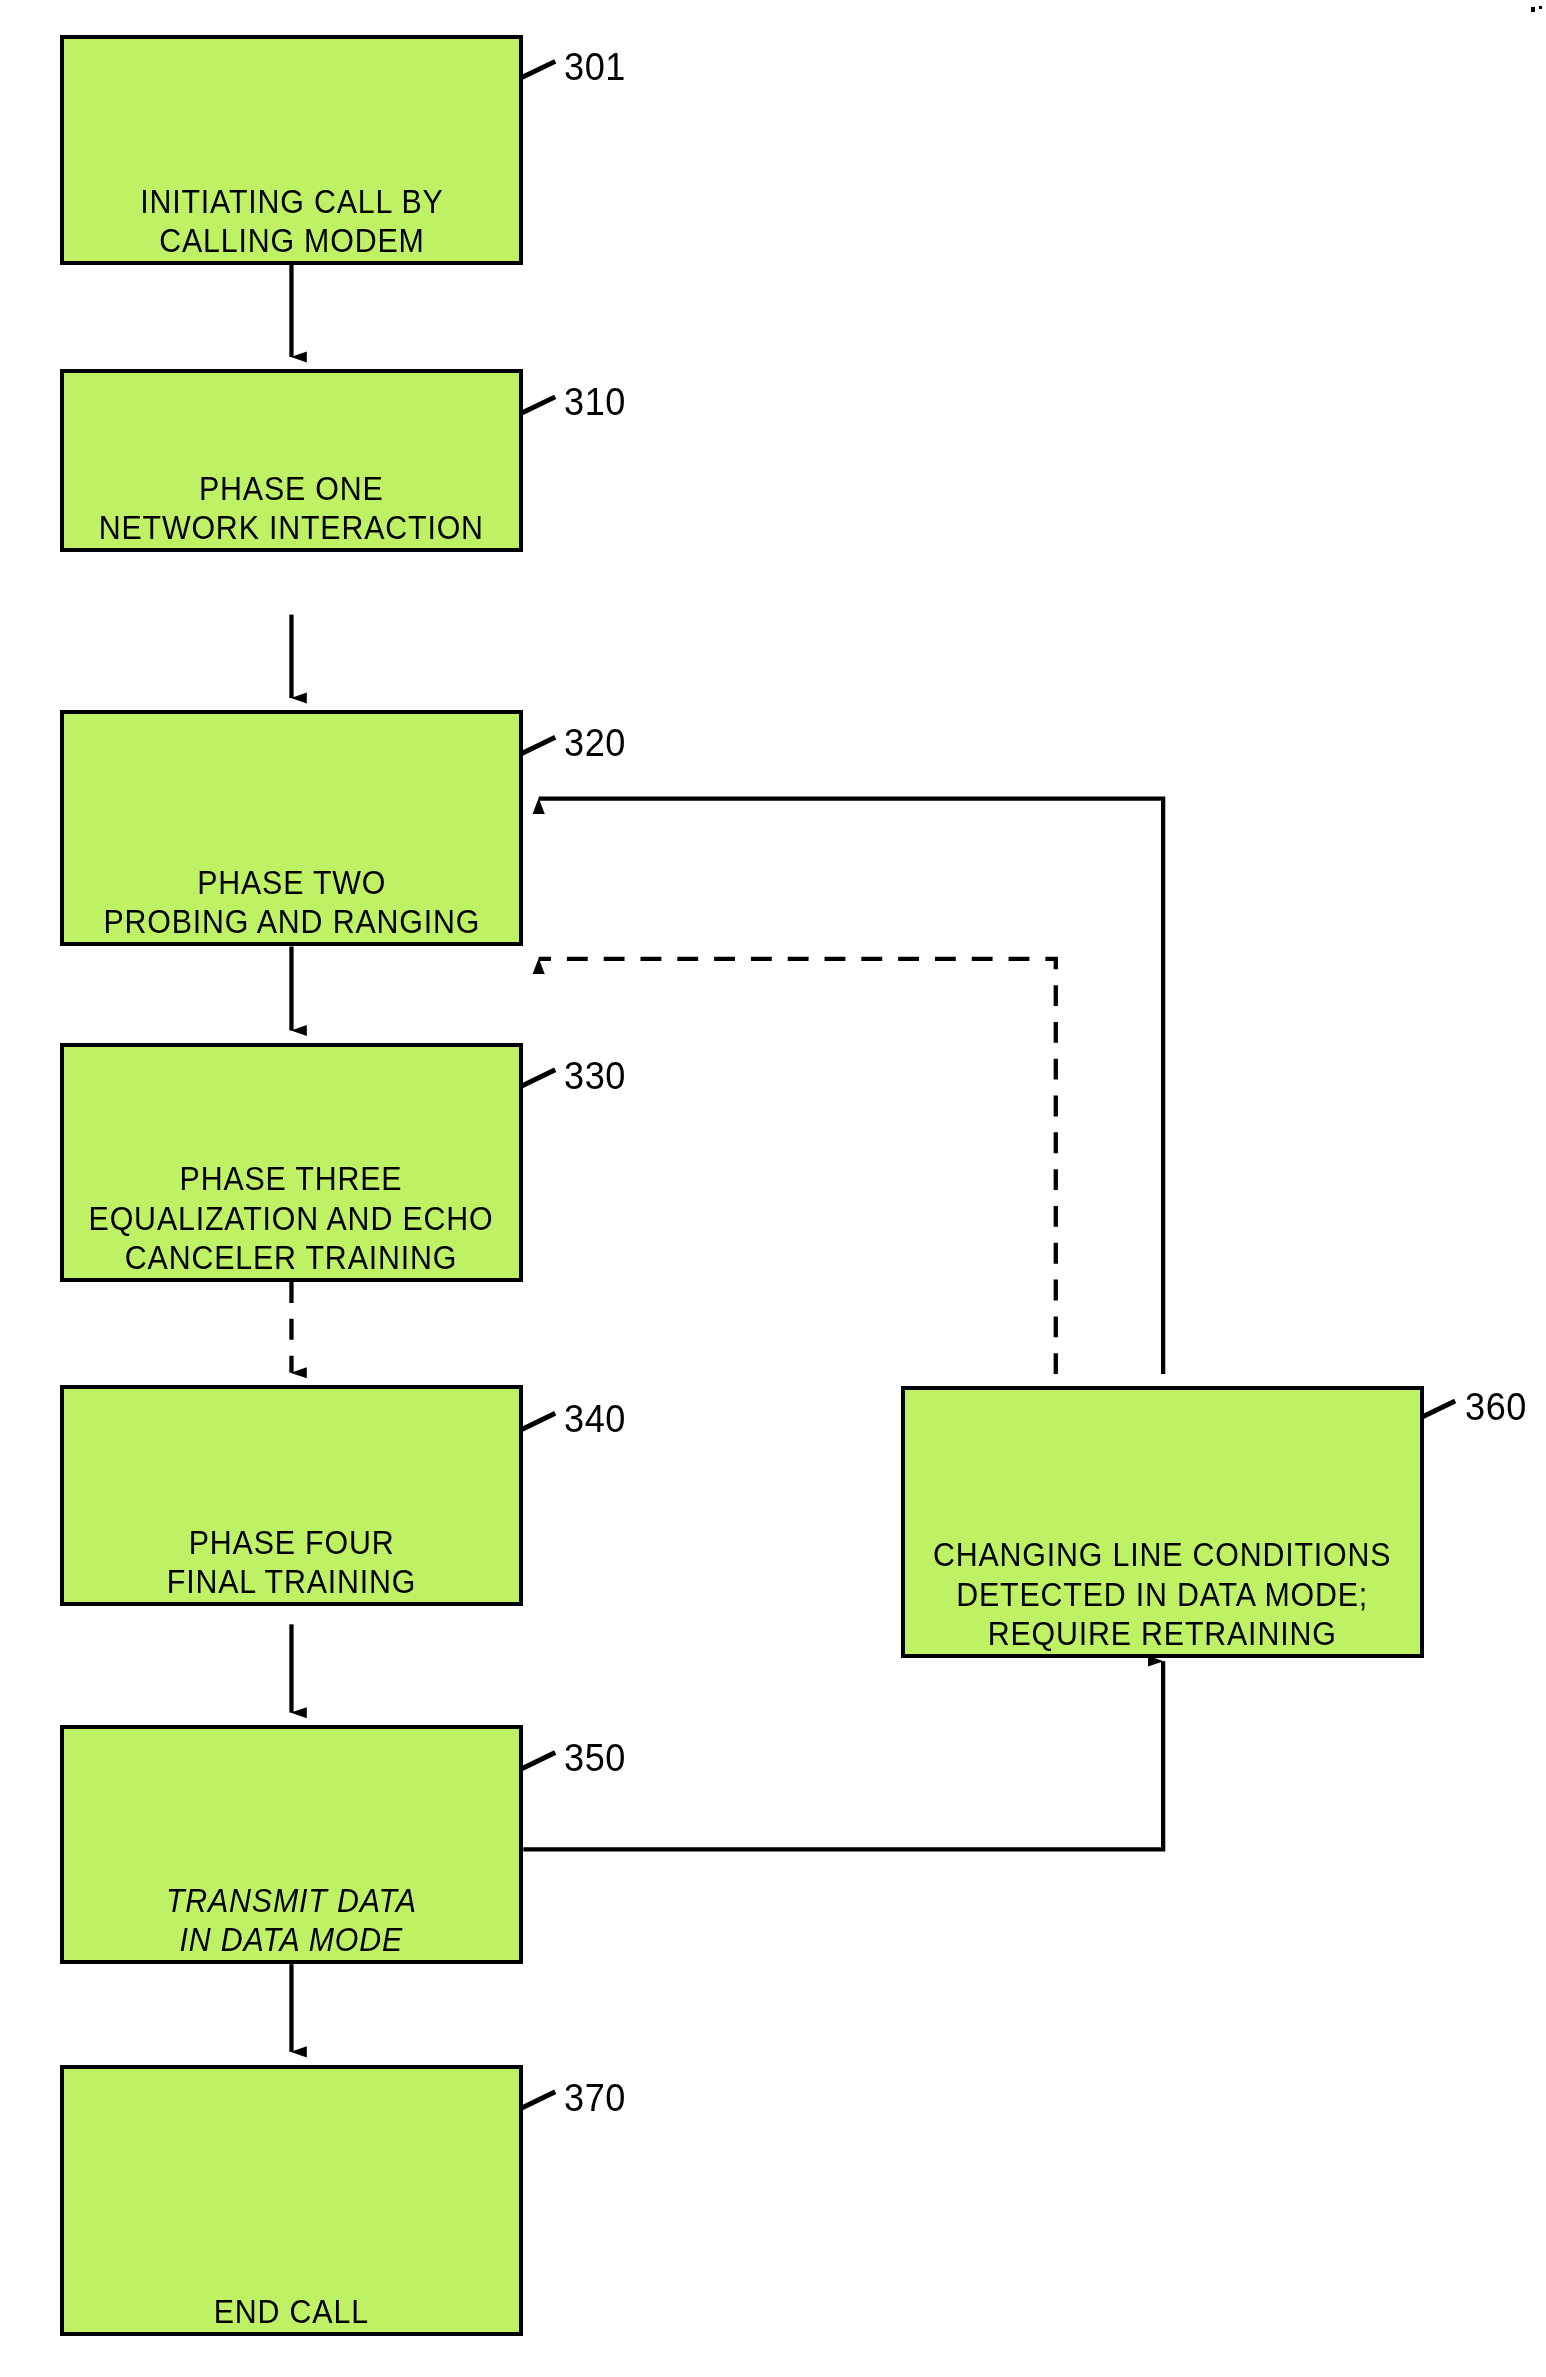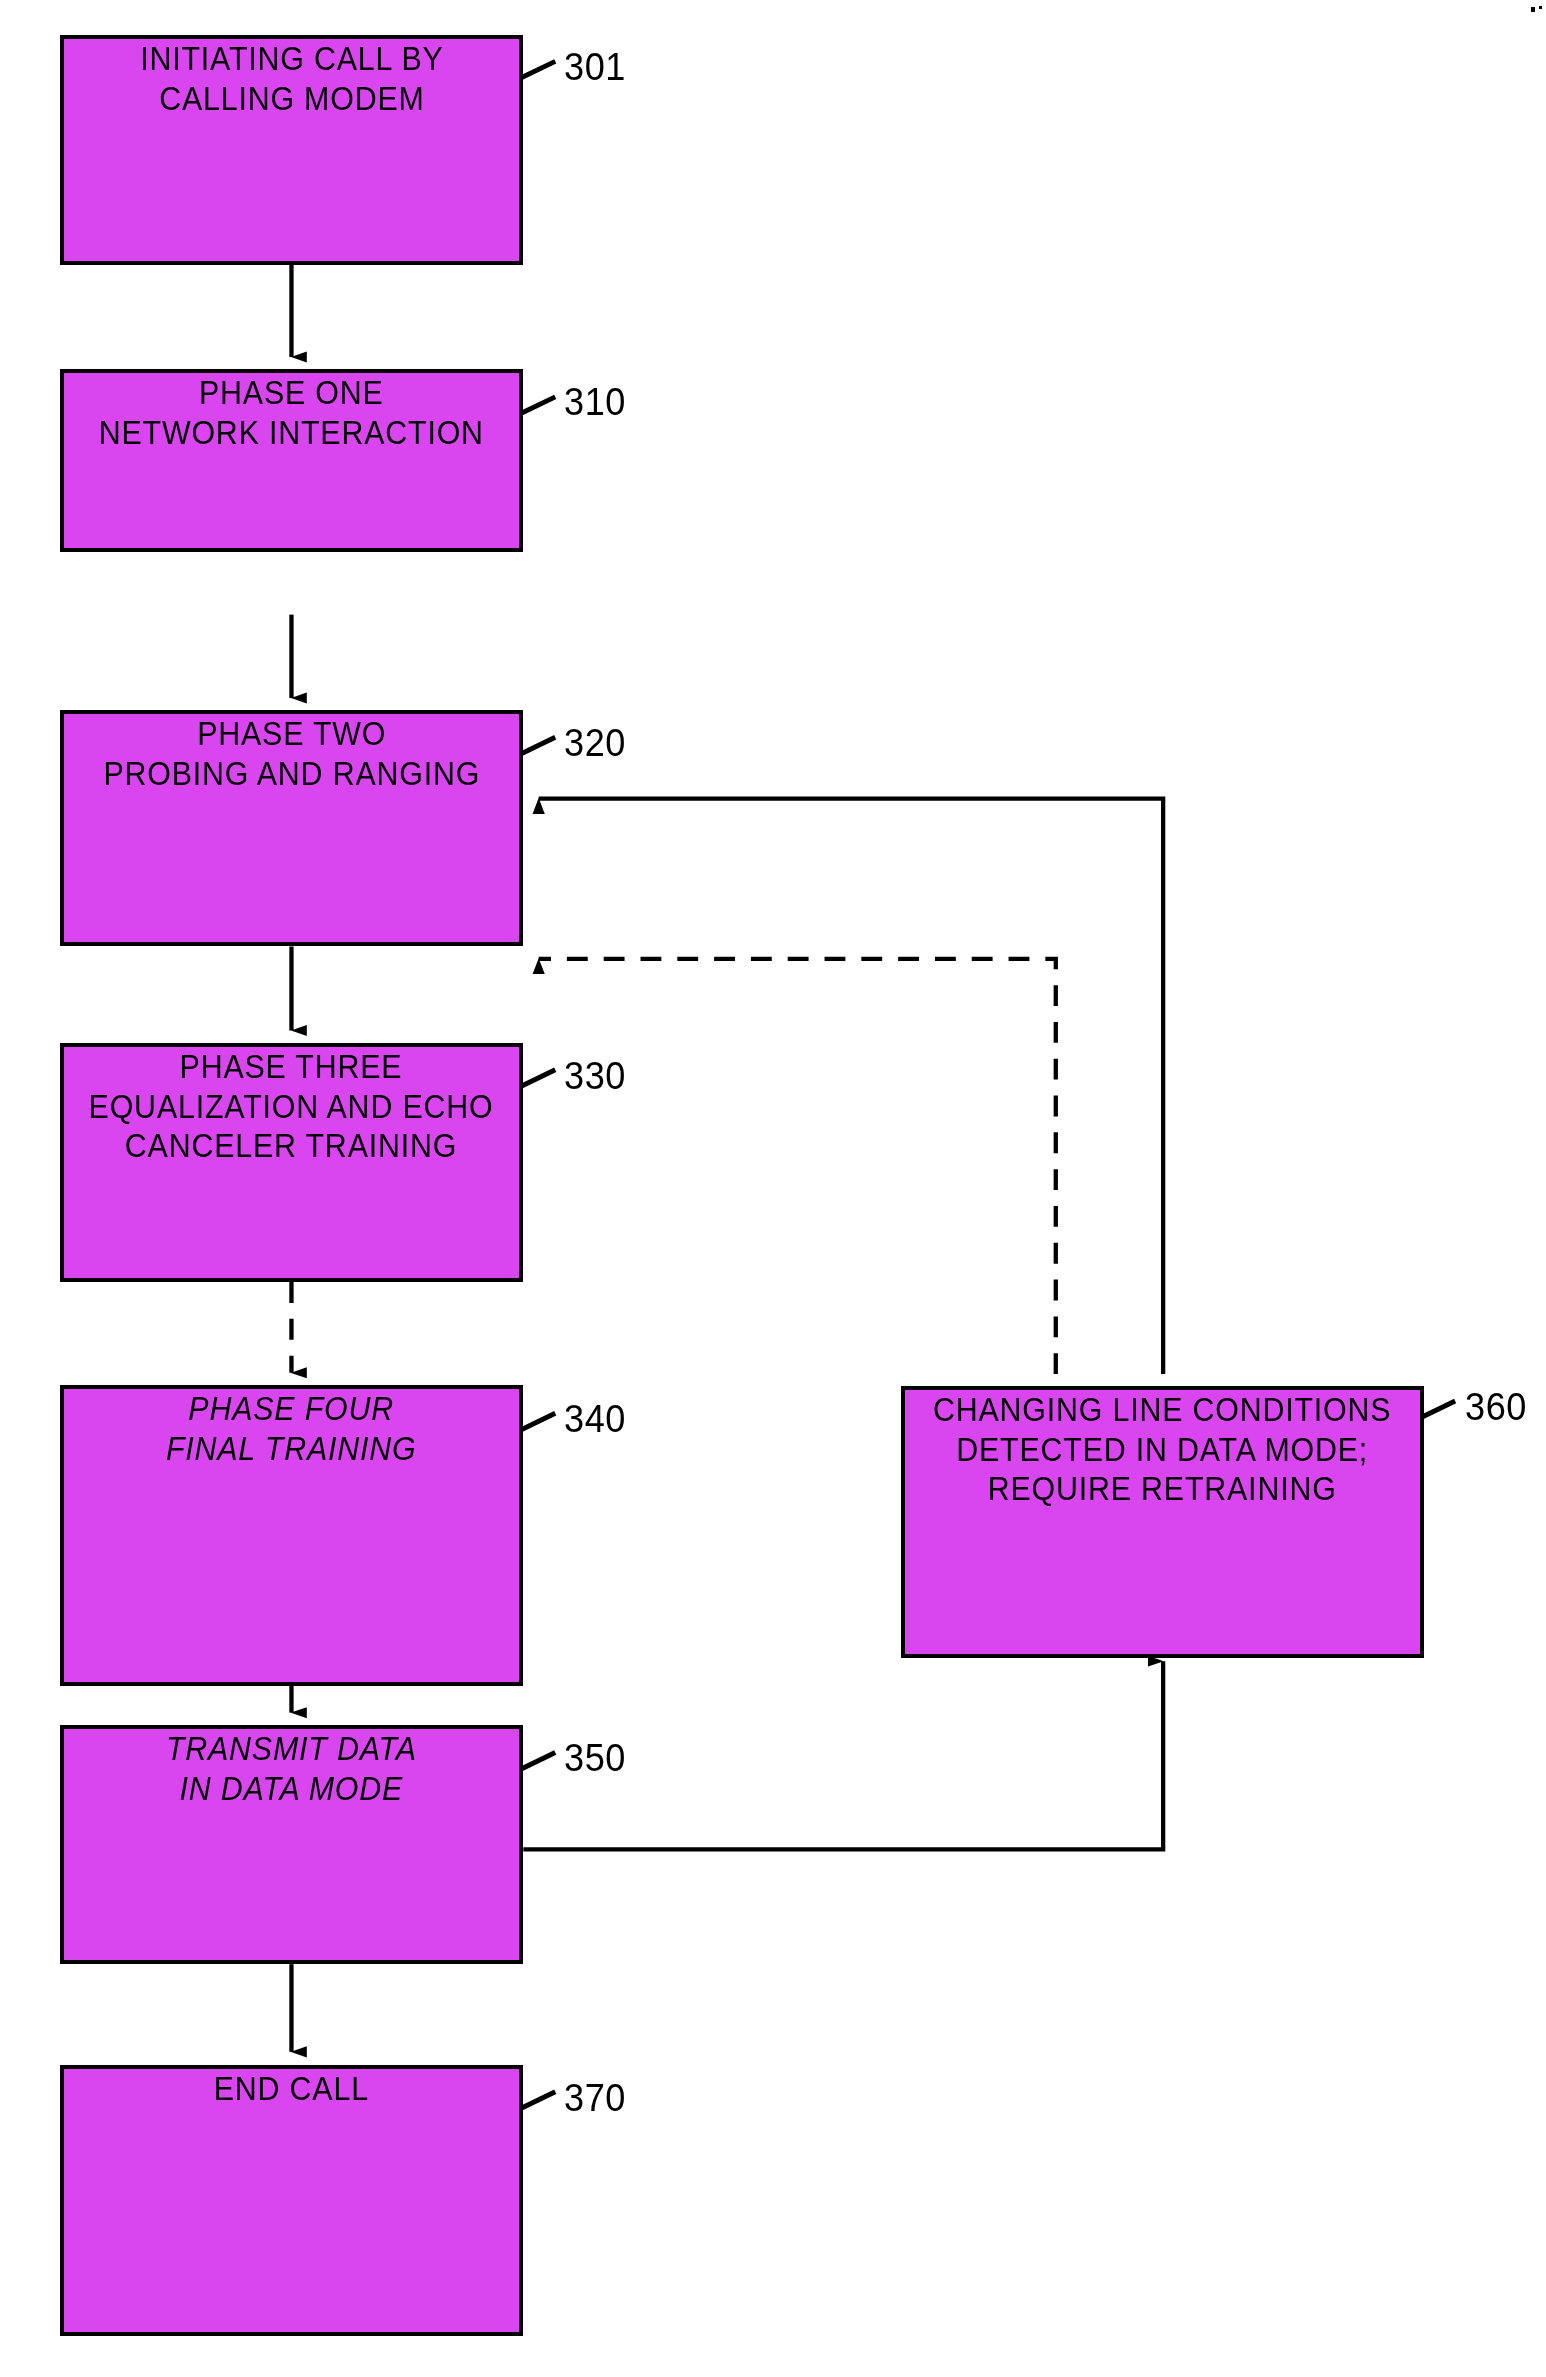--- a/index.html
+++ b/index.html
@@ -20,23 +20,23 @@
     left: 0;
     top: 0;
     width: 1546px;
     height: 2377px;
   }
   
   .node {
     position: absolute;
     box-sizing: border-box;
     border: 4.3px solid #000000;
-    background: #d946ef;
+    background: #bef264;
     display: flex;
-    align-items: flex-start;
+    align-items: flex-end;
     justify-content: center;
     z-index: 3;
   }
   .node-label {
     text-align: center;
     color: #000000;
     font-family: "Liberation Sans", sans-serif;
     font-size: 33px;
     line-height: 1.20;
     letter-spacing: 0.9px;
@@ -170,21 +170,21 @@
   </div>
 
   <div class="node" style="left:60px; top:1043px; width:463px; height:239px;">
     <div class="node-label">
       <span class="ln">PHASE THREE</span>
       <span class="ln">EQUALIZATION AND ECHO</span>
       <span class="ln">CANCELER TRAINING</span>
     </div>
   </div>
 
-  <div class="node" style="left:60px; top:1385px; width:463px; height:301px;font-style:italic;">
+  <div class="node" style="left:60px; top:1385px; width:463px; height:221px;">
     <div class="node-label">
       <span class="ln">PHASE FOUR</span>
       <span class="ln">FINAL TRAINING</span>
     </div>
   </div>
 
   <div class="node" style="left:60px; top:1725px; width:463px; height:239px;font-style:italic;">
     <div class="node-label">
       <span class="ln">TRANSMIT DATA</span>
       <span class="ln">IN DATA MODE</span>

